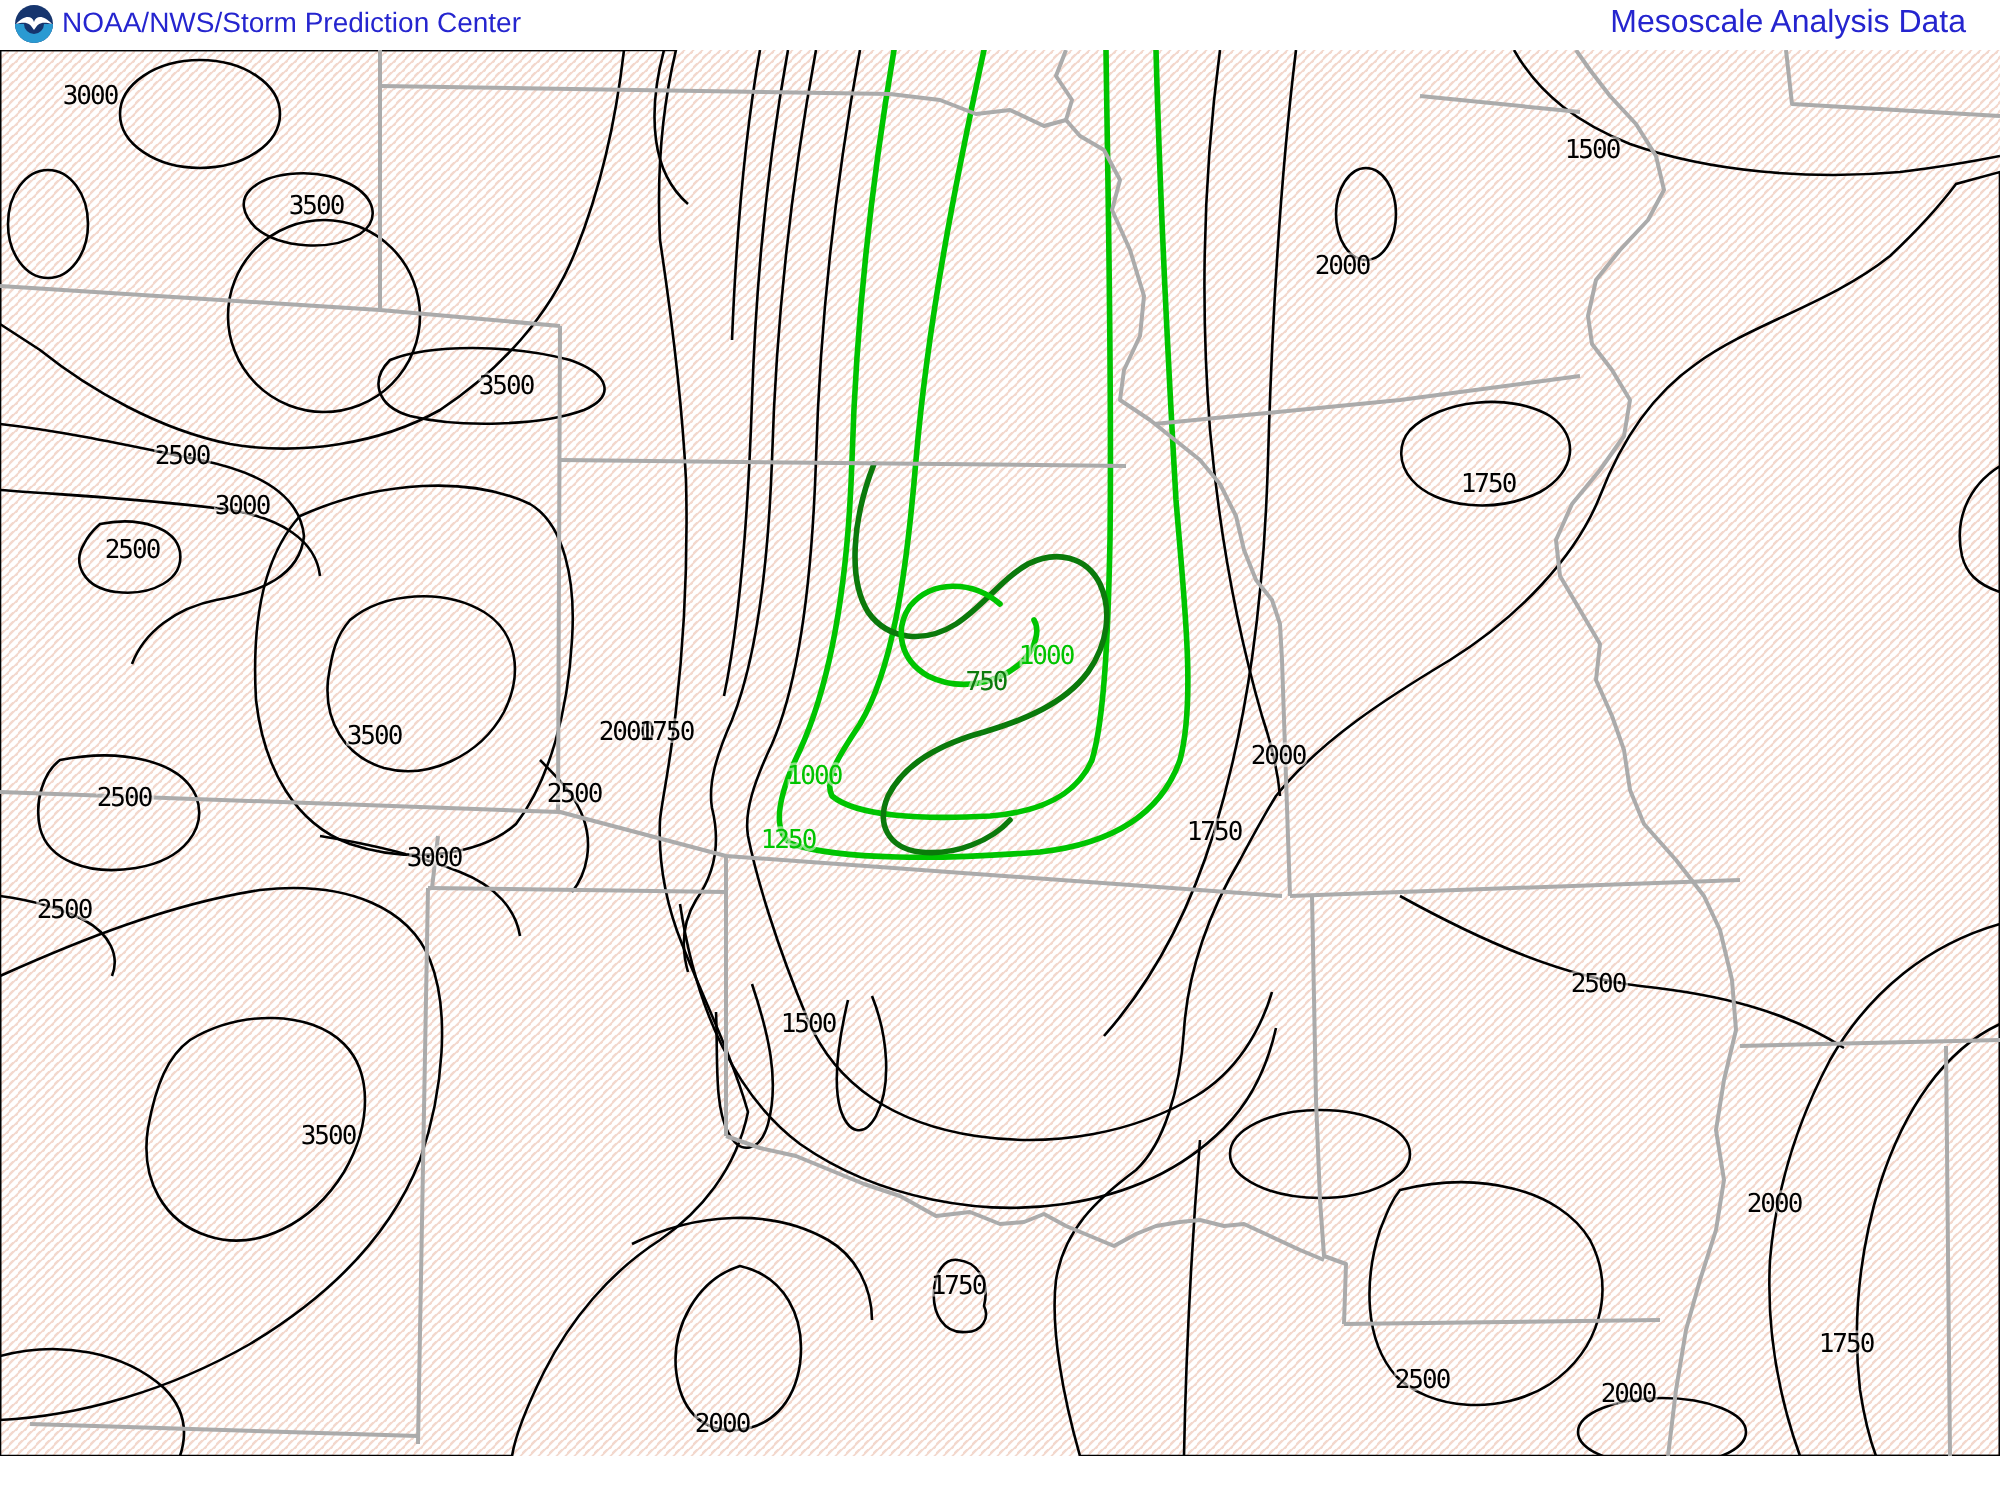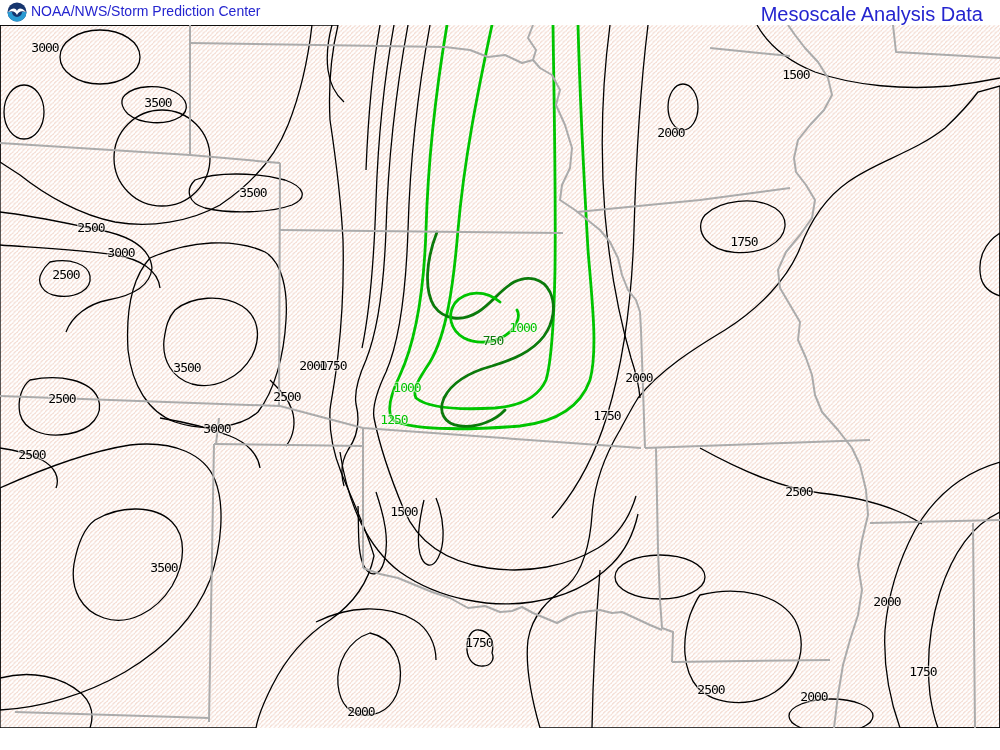--- a/index.html
+++ b/index.html
@@ -1,20 +1,20 @@
 <!DOCTYPE html>
 <html><head>
 <meta charset="utf-8">
 <style>
   html,body{margin:0;padding:0;background:#fff;}
   .page{position:relative;width:1000px;height:750px;background:#ffffff;overflow:hidden;
         font-family:"Liberation Sans",sans-serif;}
   .hdr{position:absolute;top:0;left:0;width:988px;height:25px;background:#fff;z-index:5;}
   .hdr-left{position:absolute;left:31px;top:3px;font-size:14px;color:#2525cf;}
-  .hdr-right{position:absolute;right:5px;top:3px;font-size:20px;color:#2525cf;}
+  .hdr-right{position:absolute;right:5px;top:3px;font-size:16px;color:#2525cf;}
   .logo{position:absolute;left:7px;top:2px;width:20px;height:20px;}
   .ftr{position:absolute;left:0;top:728px;width:1000px;height:22px;background:#fff;z-index:5;}
   svg{position:absolute;top:0;left:0;}
   .cb-tick{font-family:"DejaVu Sans Mono","Liberation Mono",monospace;font-size:12px;fill:#000;}
   .maplbl{font-family:"DejaVu Sans Mono","Liberation Mono",monospace;font-size:13px;letter-spacing:-1px;
           paint-order:stroke;stroke:rgba(253,248,244,0.55);stroke-width:2.5px;}
   .blk{fill:none;stroke:#000;stroke-width:1.3;}
   .grn{fill:none;stroke:#00c400;stroke-width:2.8;stroke-linecap:round;}
   .dgrn{fill:none;stroke:#0b7a0b;stroke-width:2.8;stroke-linecap:round;}
   .gray{fill:none;stroke:#ababab;stroke-width:2;stroke-linejoin:round;}

